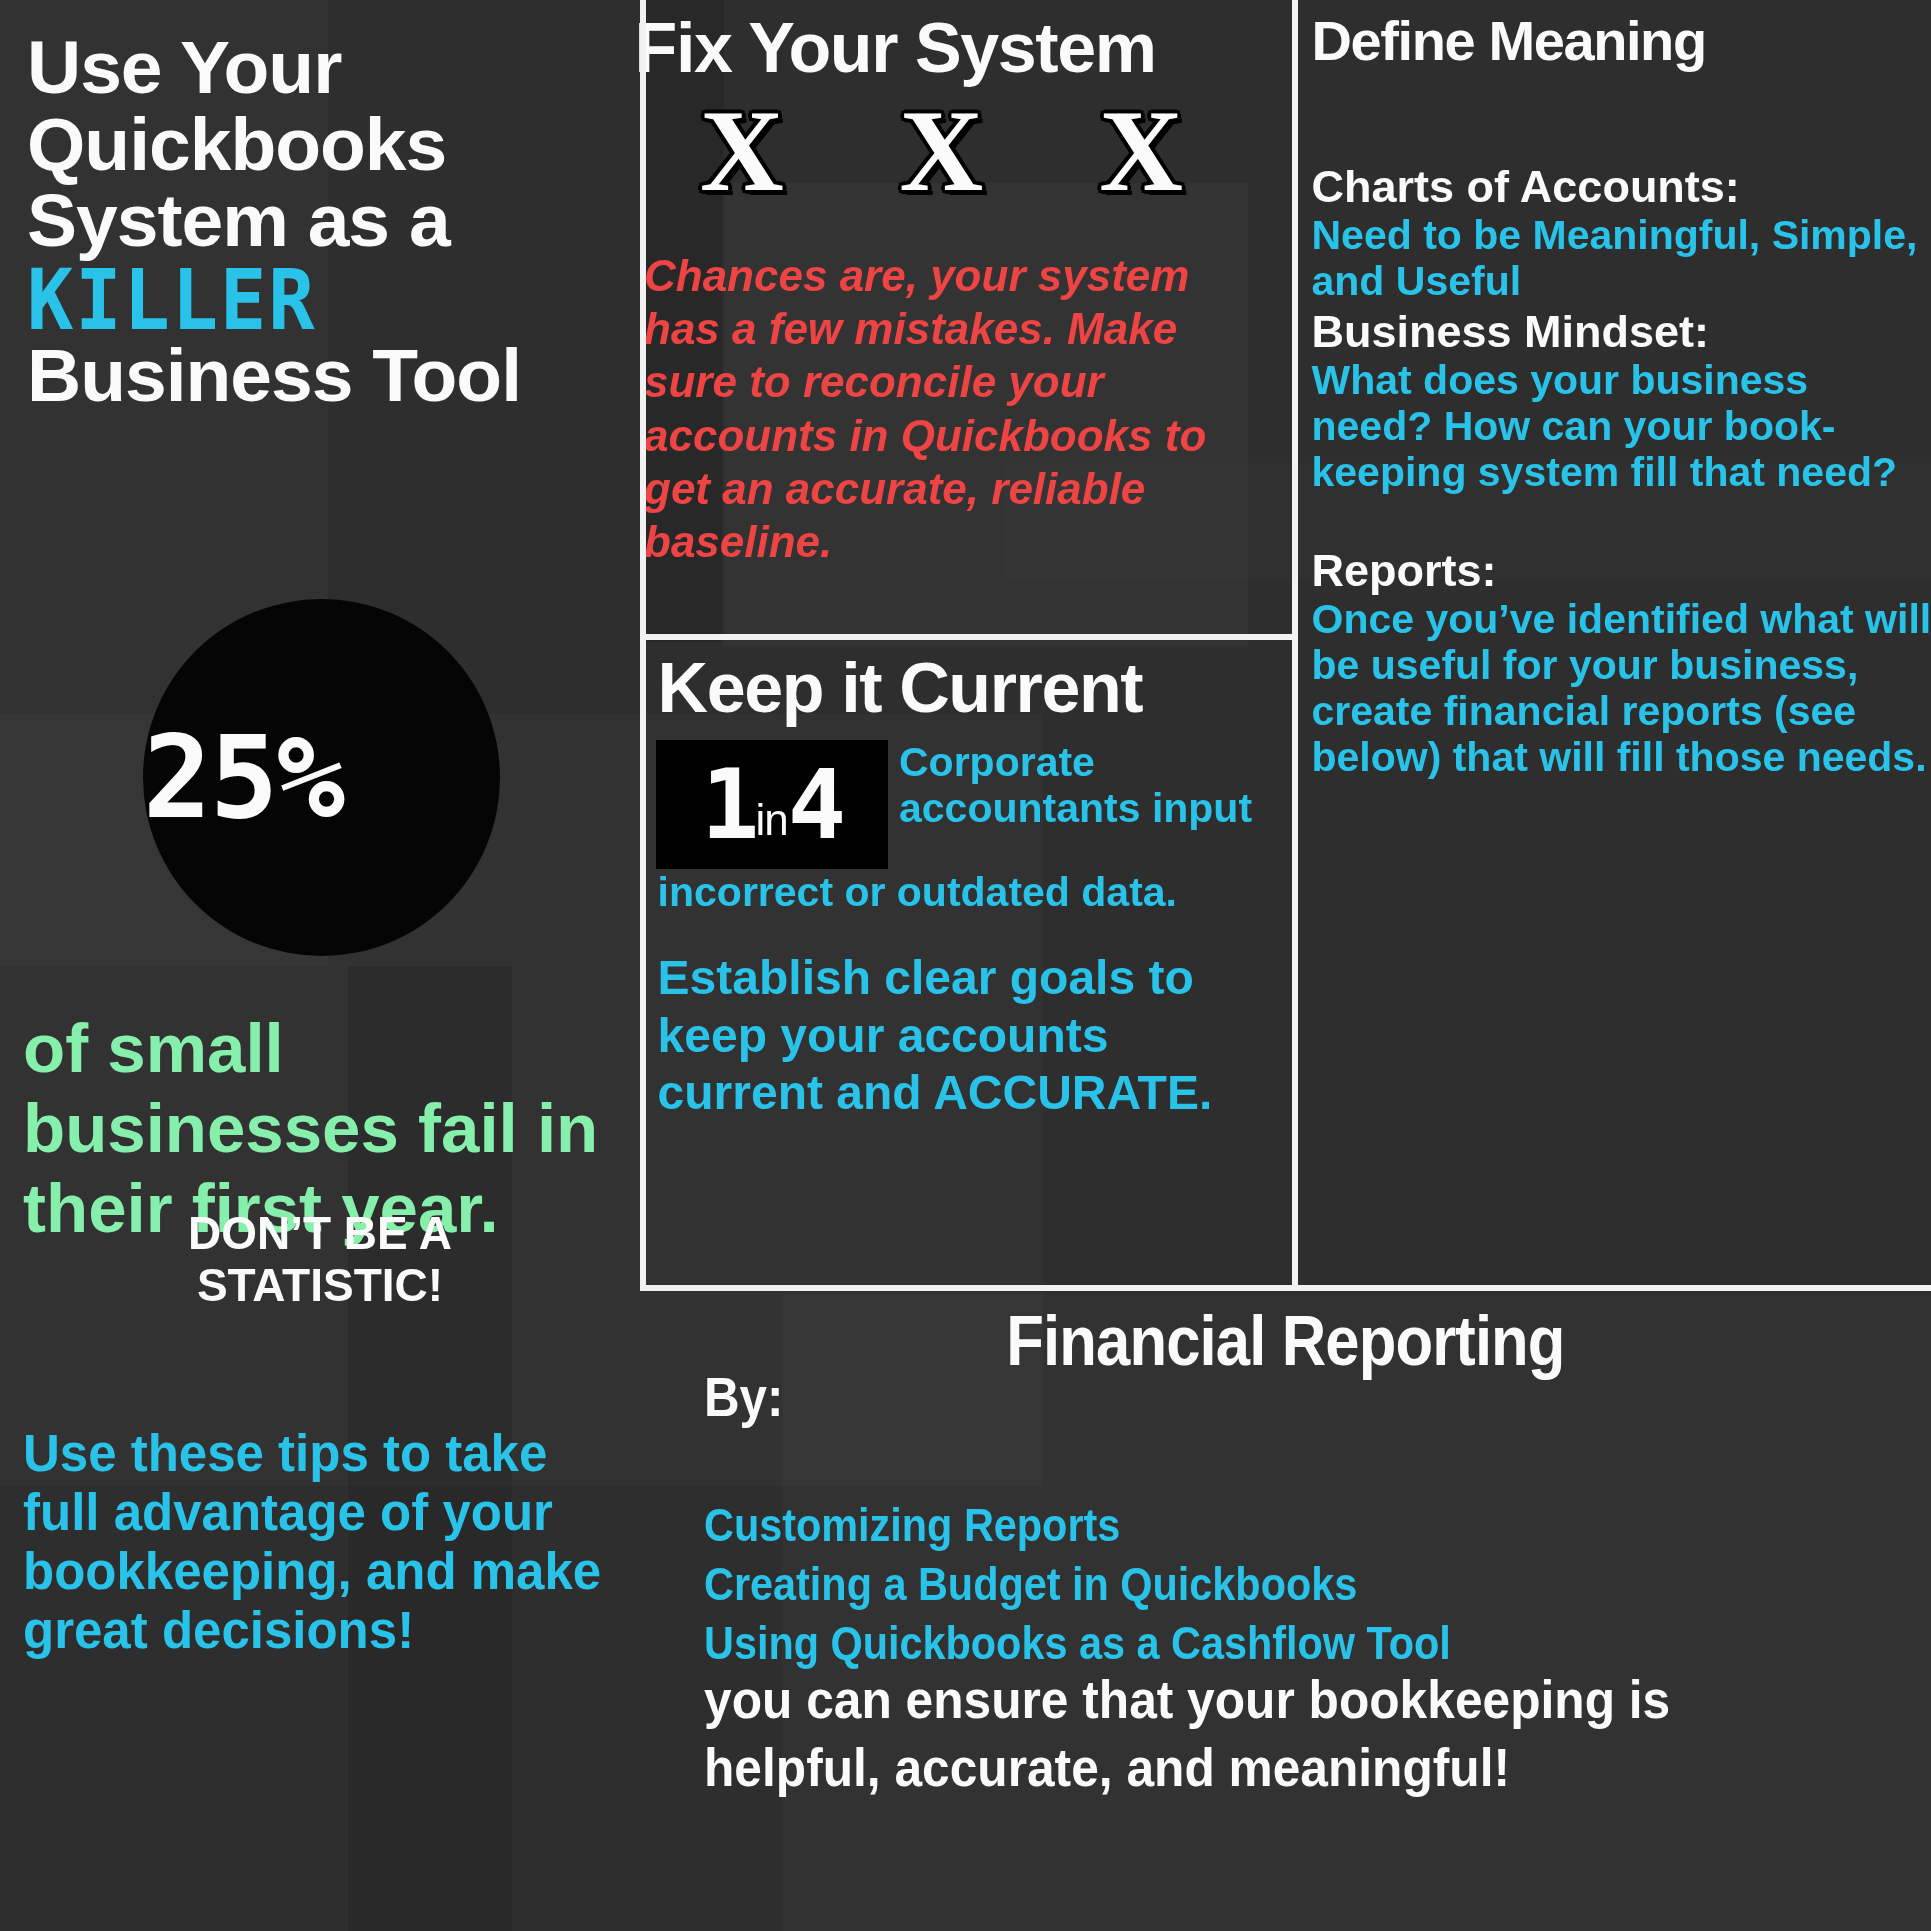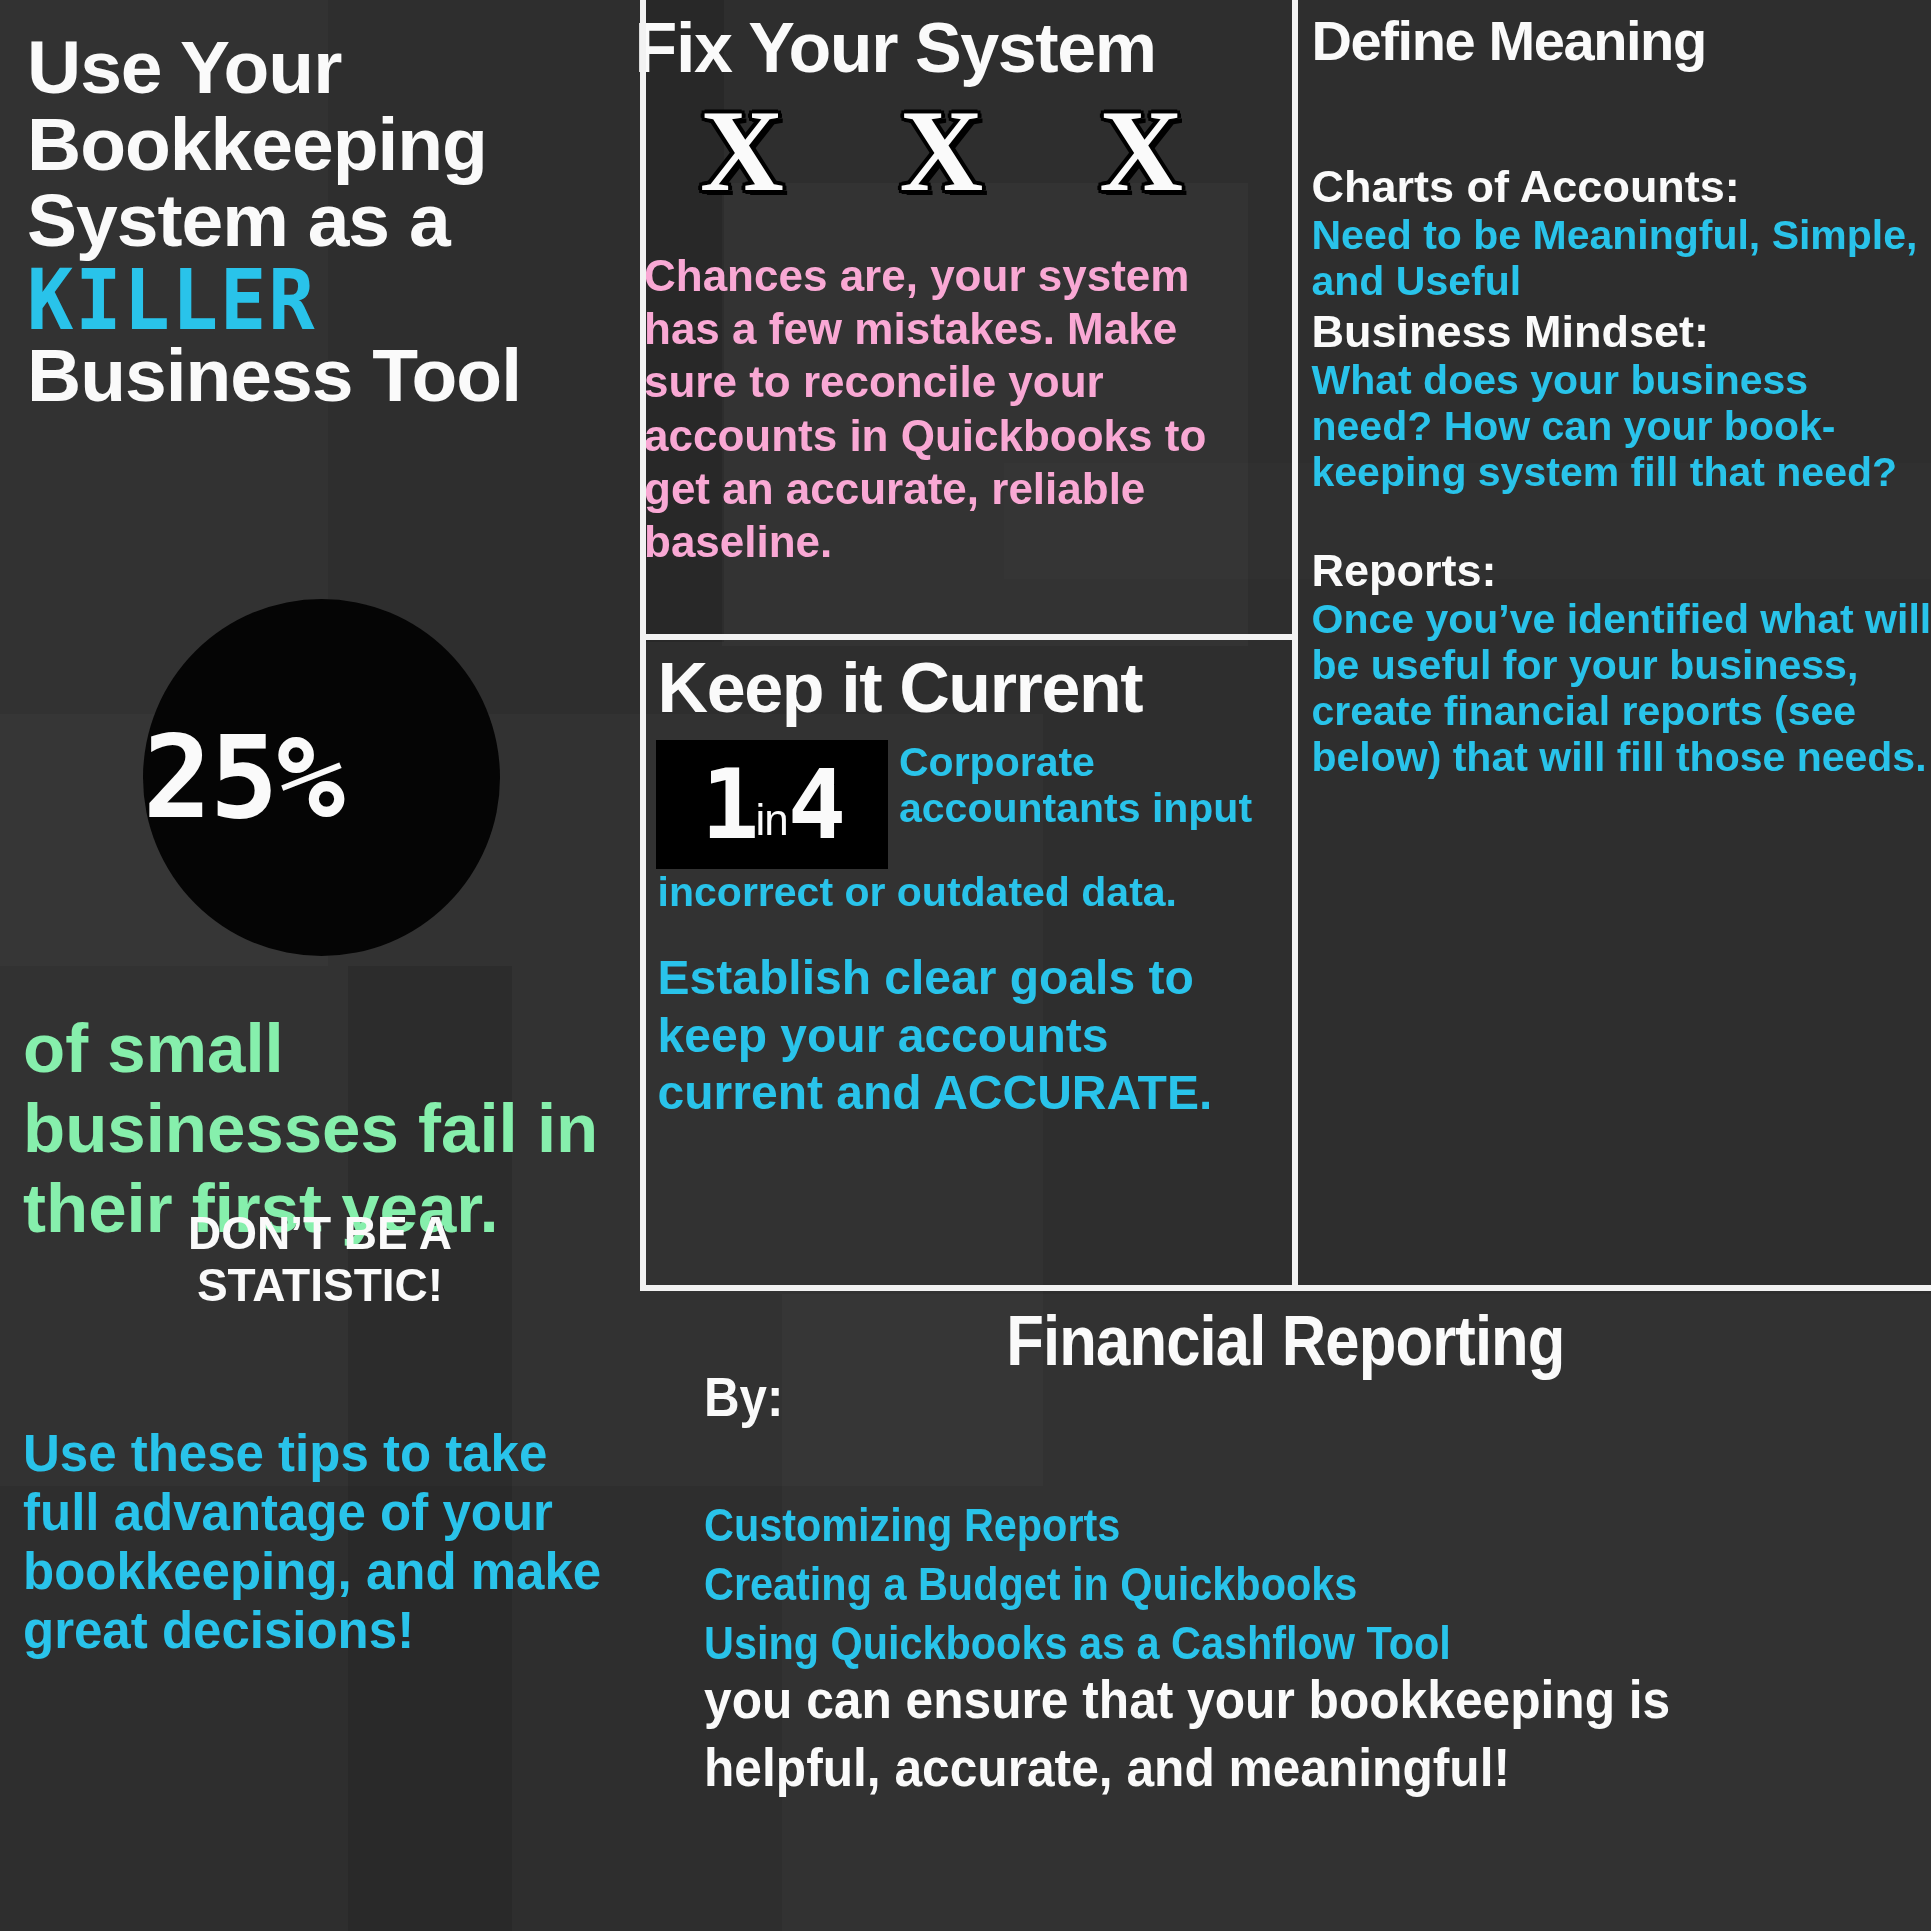--- a/index.html
+++ b/index.html
@@ -51,21 +51,21 @@
   .panel-fix{position:absolute;left:623px;top:0;width:646px;height:634px;}
   #fix-title{position:absolute;left:11.6px;top:7.7px;width:628px;
     font-size:70px;font-weight:bold;color:#fafafa;letter-spacing:-1.4px;white-space:nowrap;}
   .x-row{position:absolute;left:77px;top:93px;width:483px;display:flex;
     justify-content:space-between;align-items:center;}
   .x-mark{font-size:116px;font-weight:bold;color:#fafafa;line-height:1;
     font-family:"Liberation Serif", serif;
     text-shadow: 4.8px 4.8px 0 #000, -2.9px 2.9px 0 #000, 2.9px -2.9px 0 #000, -2.9px -2.9px 0 #000,
                  0 3.9px 0 #000, 3.9px 0 0 #000, -3.9px 0 0 #000, 0 -3.9px 0 #000;}
   #fix-body{position:absolute;left:21px;top:249px;width:608px;
-    font-size:44px;line-height:1.21;color:#f9a8d4;font-weight:bold;}
+    font-size:44px;line-height:1.21;color:#ef4444;font-weight:bold;font-style:italic;}
 
   
   .panel-keep{position:absolute;left:646px;top:640px;width:646px;height:490px;}
   #keep-title{position:absolute;left:11.6px;top:7.7px;width:628px;
     font-size:70px;font-weight:bold;color:#fafafa;letter-spacing:-1.4px;white-space:nowrap;}
   .ratio-box{position:absolute;left:9.7px;top:100px;width:232px;height:129px;background:#000;
     display:flex;align-items:center;justify-content:center;}
   .ratio-big{font-family:"DejaVu Sans Mono", monospace;font-weight:bold;font-size:97px;
     color:#fafafa;line-height:1;letter-spacing:-3.9px;}
   .ratio-small{font-family:"Liberation Sans", sans-serif;font-weight:normal;font-size:44px;
@@ -113,21 +113,21 @@
   <div class="bgtint t3"></div>
   <div class="bgtint t4"></div>
   <div class="bgtint t5"></div>
   <div class="bgtint t6"></div>
   <div class="bgtint t7"></div>
 
   <div class="col-left">
 
     <div id="left-title">
       <span>Use Your</span><br>
-      <span>Bookkeeping</span><br>
+      <span>Quickbooks</span><br>
       <span>System as a</span>
       <span id="killer-word">KILLER</span>
       <span>Business Tool</span>
     </div>
 
     <div class="stat-circle">
       <span id="stat-number">25%</span>
     </div>
 
     <div id="left-stat-caption">of small businesses fail in their first year.</div>

